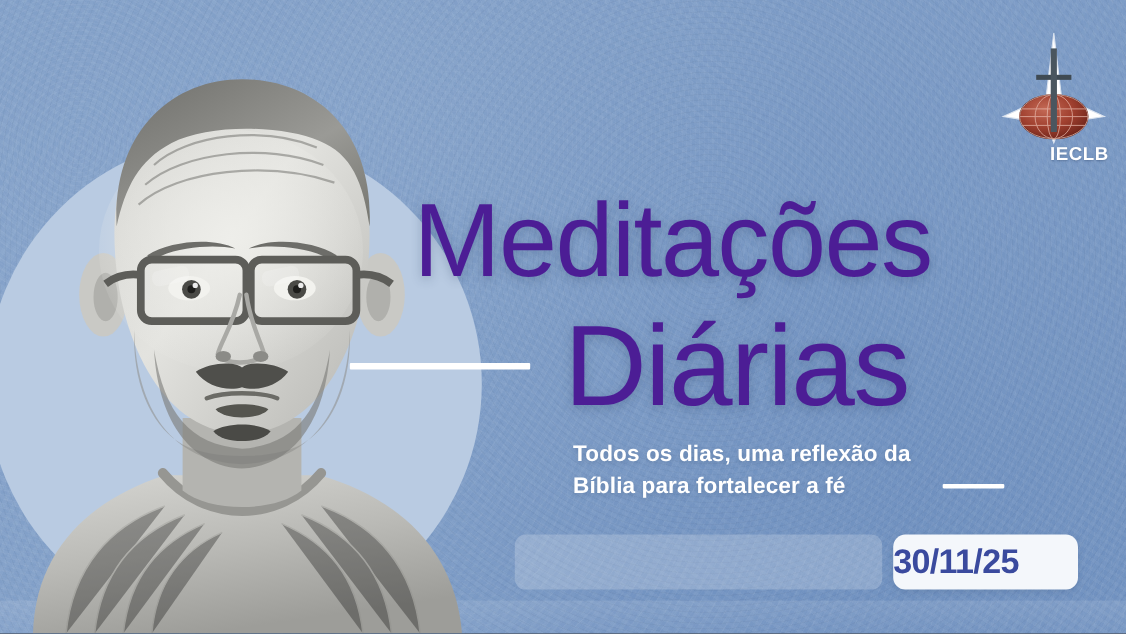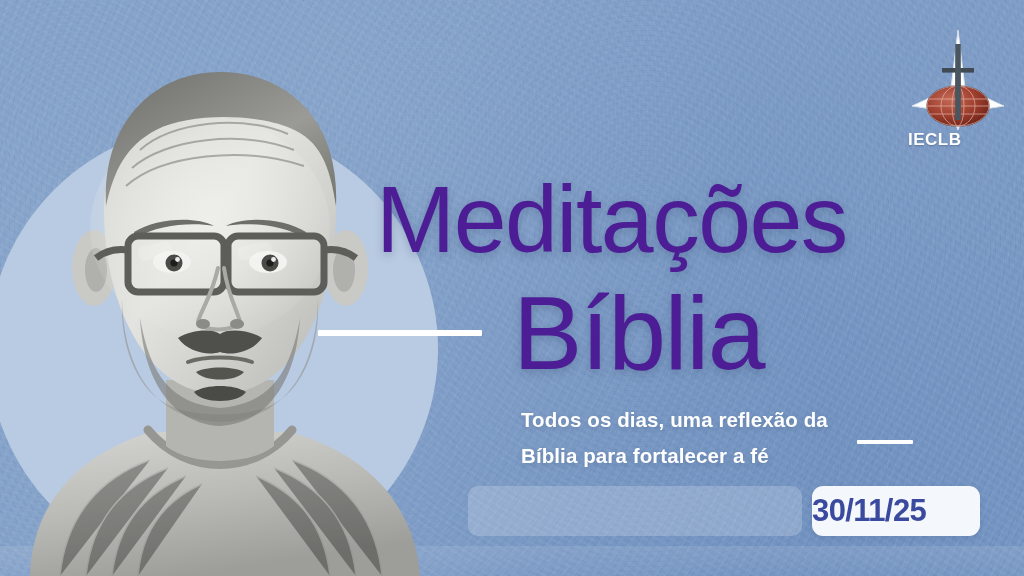--- a/index.html
+++ b/index.html
@@ -79,21 +79,21 @@
   }
   .portrait svg { display: block; width: 100%; height: 100%; }
 
   
   .logo {
     position: absolute;
     left: 908px;
     top: 26px;
     width: 100px;
     height: 132px;
-    text-align: left;
+    text-align: right;
   }
   .logo-mark { width: 100px; height: 108px; display: block; }
   .logo-text {
     position: absolute;
     left: 0; right: 0;
     top: 104px;
     font-size: 17px;
     font-weight: 700;
     letter-spacing: .5px;
     color: #ffffff;
@@ -146,21 +146,21 @@
     left: 521px;
     top: 398px;
     width: 400px;
     color: #ffffff;
     font-size: 20.5px;
     font-weight: 700;
     line-height: 1.42;
     letter-spacing: .1px;
     text-shadow: 0 2px 5px rgba(40,62,96,.22);
   }
-  .subtitle span { display: block; margin-top: 7px; }
+  .subtitle span { display: block; }
 
   
   .name-pill {
     position: absolute;
     left: 468px;
     top: 486px;
     width: 334px;
     height: 50px;
     border-radius: 10px;
     background: rgba(255,255,255,.20);
@@ -345,21 +345,21 @@
       <path d="M50 18 L 52.5 46 L 52.5 92 L 47.5 92 L 47.5 46 Z" fill="#5f6b74"></path>
 
       <rect x="34" y="42" width="32" height="4.6" fill="#3f4a53"></rect>
       <rect x="47.2" y="18" width="5.6" height="76" fill="#4a565f"></rect>
     </svg>
     <div class="logo-text">IECLB</div>
   </div>
 
   <div class="title-line1">Meditações</div>
   <div class="rule-main"></div>
-  <div class="title-line2">Bíblia</div>
+  <div class="title-line2">Diárias</div>
 
   <div class="subtitle">
     <span>Todos os dias, uma reflexão da</span>
     <span>Bíblia para fortalecer a fé</span>
   </div>
   <div class="rule-small"></div>
 
   <div class="name-pill"></div>
   <div class="name-text">
   </div>

